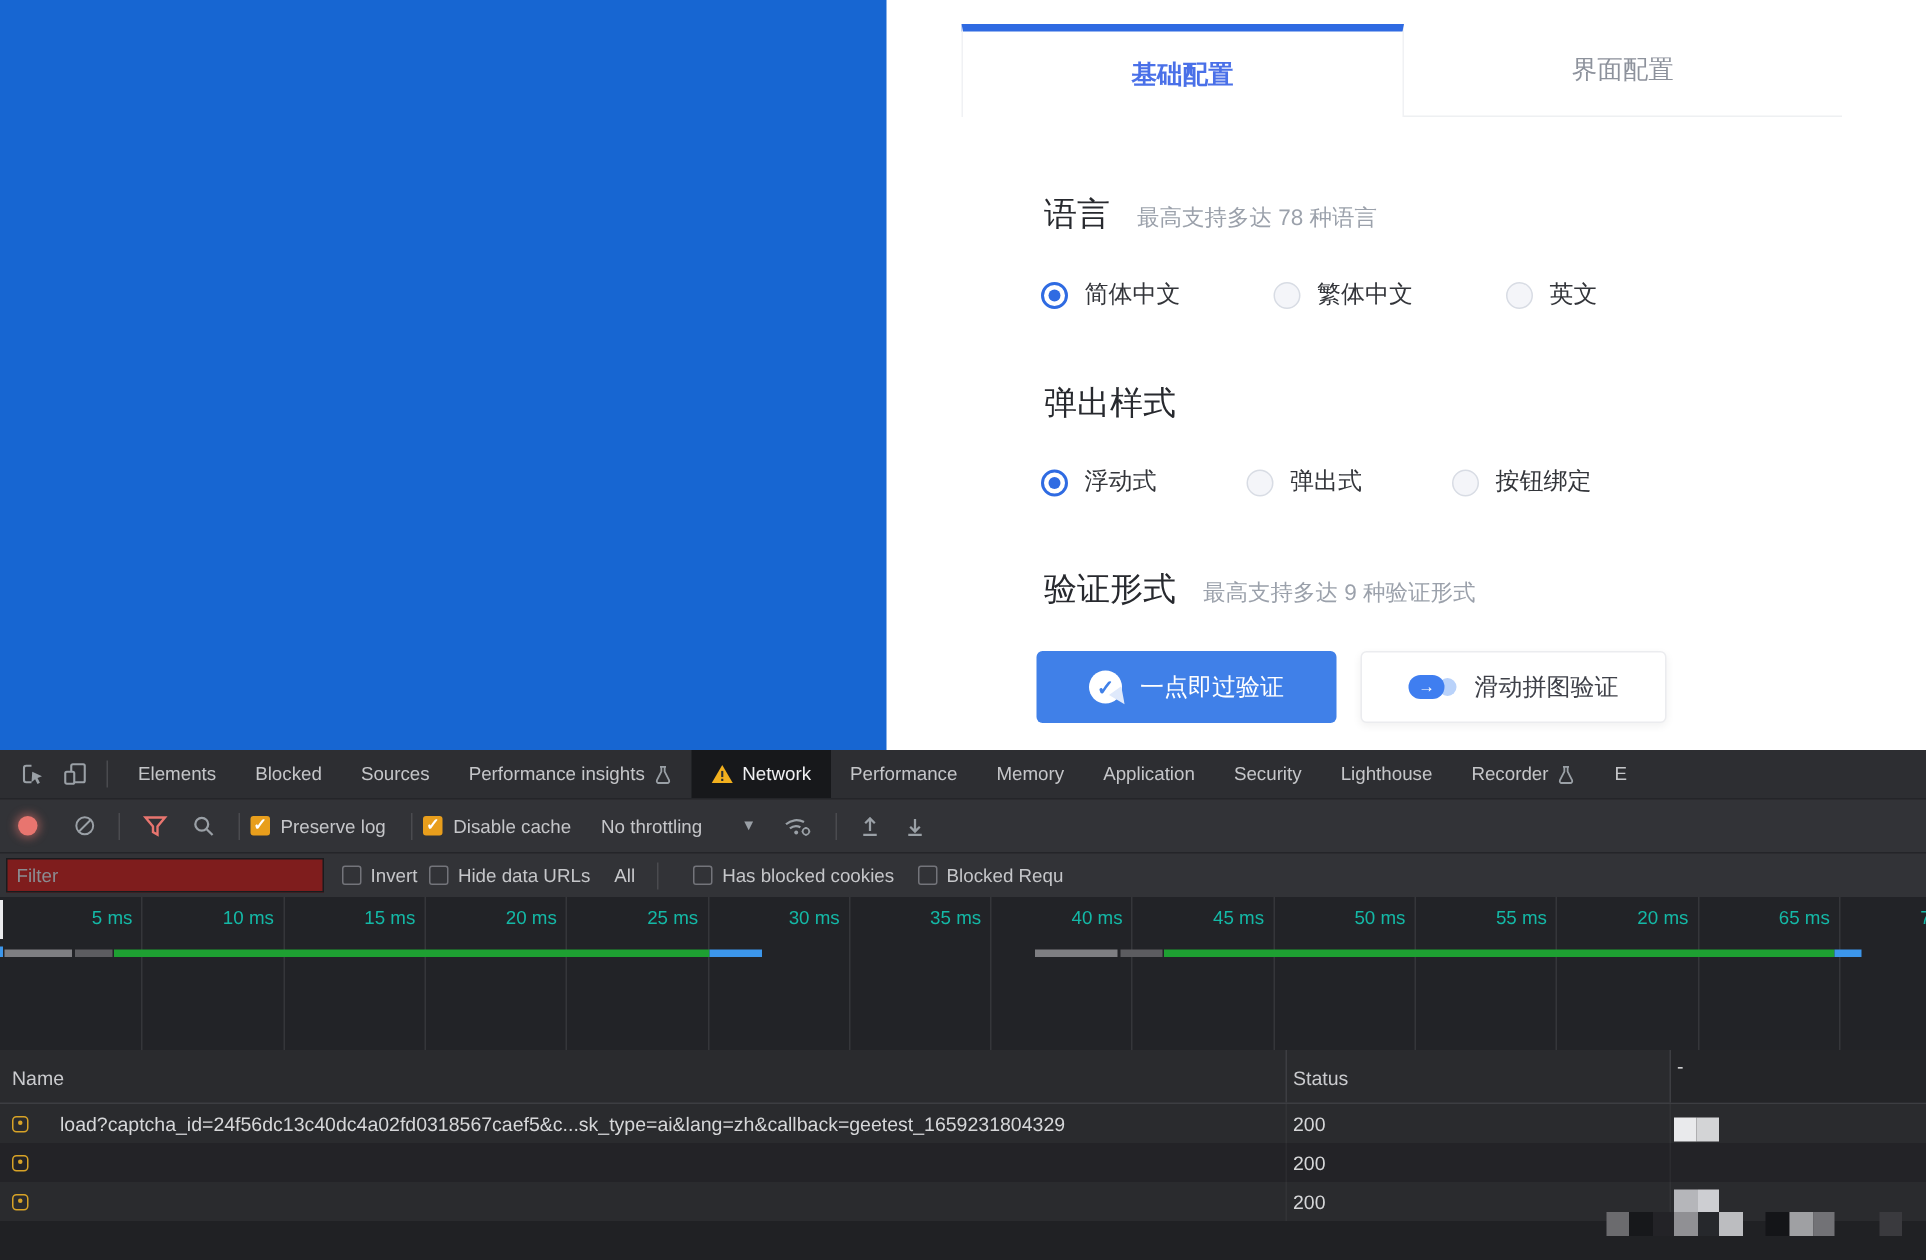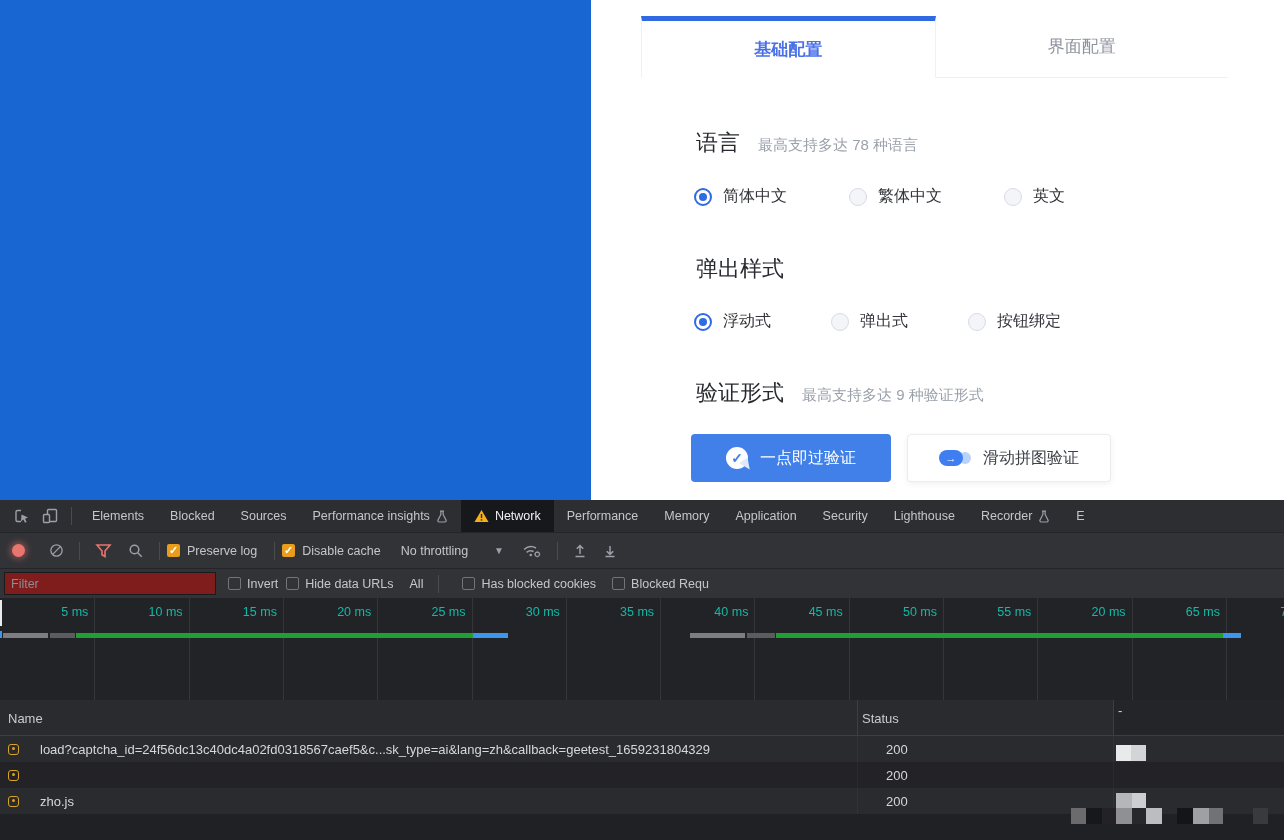--- a/index.html
+++ b/index.html
@@ -89,21 +89,21 @@
   .col-dash{position:absolute;left:1118px;top:3px;font-size:13px;color:#d8d8da;}
   .hdr-div{position:absolute;top:0;bottom:0;width:1px;background:#3d3e42;}
   .rows{position:absolute;top:36px;left:0;right:0;}
   .net-row{height:26px;display:flex;align-items:center;font-size:13px;color:#d6d7d9;position:relative;cursor:pointer;}
   .net-row:nth-child(odd){background:#2a2b2e;}
   .net-row:nth-child(even){background:#232327;}
   .fico{margin-left:8px;margin-right:9px;width:11px;height:11px;border:1.5px solid #d8a327;border-radius:3px;
         box-sizing:border-box;position:relative;flex:0 0 auto;}
   .fico::after{content:"";position:absolute;left:2.5px;top:2.5px;width:3px;height:3px;background:#d8a327;border-radius:50%;}
   .rname{width:805px;overflow:hidden;white-space:nowrap;text-overflow:clip;flex:0 0 auto;padding-left:12px;}
-  .rstatus{position:absolute;left:862px;margin-left:24px;}
+  .rstatus{position:absolute;left:862px;}
   .row-div{position:absolute;top:0;bottom:0;width:1px;background:rgba(255,255,255,.04);}
   .wf-layer{position:absolute;inset:0;pointer-events:none;}
   .wf-block{position:absolute;}
 </style>
 </head>
 <body>
 
 <div class="blue-panel"></div>
 
 <div class="cfg-tabs">
@@ -367,21 +367,20 @@
           <span class="row-div" style="left: 1113px;"></span>
         </div>
         <div class="net-row">
           <span class="fico"></span>
           <span class="rstatus">200</span>
           <span class="row-div" style="left: 857px;"></span>
           <span class="row-div" style="left: 1113px;"></span>
         </div>
         <div class="net-row">
           <span class="fico"></span>
-          <span class="rname">zho.js</span>
           <span class="rstatus">200</span>
           <span class="row-div" style="left: 857px;"></span>
           <span class="row-div" style="left: 1113px;"></span>
         </div>
       </div>
   </div>
 
   <div class="wf-layer" id="wf-layer">
       <span class="wf-block" style="left: 1116px; top: 245px; width: 15px; height: 16px; background: rgb(233, 234, 236);"></span>
       <span class="wf-block" style="left: 1131px; top: 245px; width: 15px; height: 16px; background: rgb(211, 212, 214);"></span>

